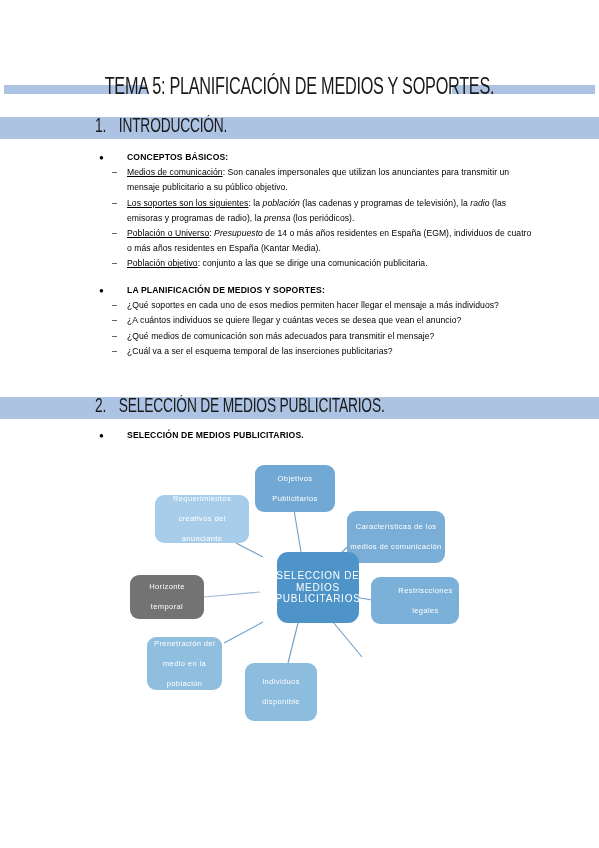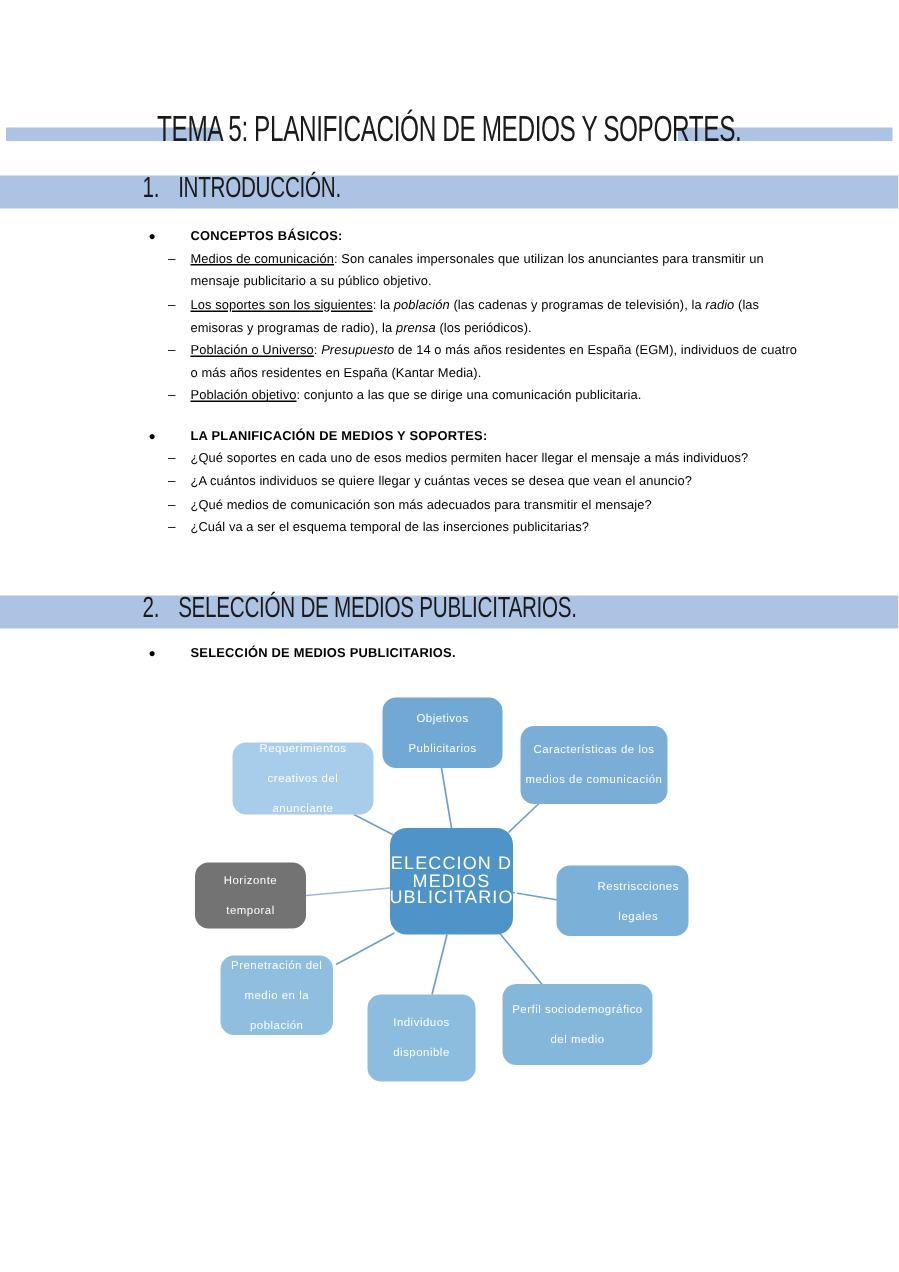--- a/index.html
+++ b/index.html
@@ -138,23 +138,24 @@
     display: flex;
     align-items: center;
     justify-content: center;
     text-align: center;
     font-size: 7.6px;
     line-height: 20px;
     letter-spacing: 0.35px;
     padding: 2px 3px;
   }
   .node-center {
-    font-size: 12px;
+    font-size: 10px;
     letter-spacing: 0.75px;
     line-height: 11.6px;
+    margin-left: 17px;
   }
 </style>
 </head>
 <body>
 
 <div id="doc-title-row">
   <div class="title-band" id="title-band-left"></div>
   <div class="title-band" id="title-band-right"></div>
   <div id="doc-title">TEMA 5: PLANIFICACIÓN DE MEDIOS Y SOPORTES.</div>
 </div>
@@ -239,31 +240,28 @@
       <line x1="143" y1="167" x2="104" y2="188"></line>
       <line x1="140" y1="137" x2="84" y2="142" stroke="#9fb8d8"></line>
       <line x1="143" y1="102" x2="116" y2="88"></line>
     </g>
   </svg>
 
   <div class="node" style="left:135px; top:10px; width:80px; height:47px; background:#72a9d4;">
     <span>Objetivos Publicitarios</span>
   </div>
 
-  <div class="node" style="left:227px; top:29px; width:98px; height:52px; background:#7aaed6;">
+  <div class="node" style="left:227px; top:56px; width:98px; height:52px; background:#7aaed6;">
     <span>Características de los medios de comunicación</span>
   </div>
 
   <div class="node" style="left:251px; top:122px; width:88px; height:47px; background:#7bb0d8;padding-left:24px;">
     <span>Restriscciones legales</span>
   </div>
 
-  <div class="node" style="left:215px; top:201px; width:100px; height:54px; background:#85b7db;">
-    <span>Perfil sociodemográfico del medio</span>
-  </div>
 
   <div class="node" style="left:125px; top:208px; width:72px; height:58px; background:#8cbcde;">
     <span>Individuos disponible</span>
   </div>
 
   <div class="node" style="left:27px; top:182px; width:75px; height:53px; background:#8fbedf;">
     <span>Prenetración del medio en la población</span>
   </div>
 
   <div class="node" style="left:10px; top:120px; width:74px; height:44px; background:#737373;">

